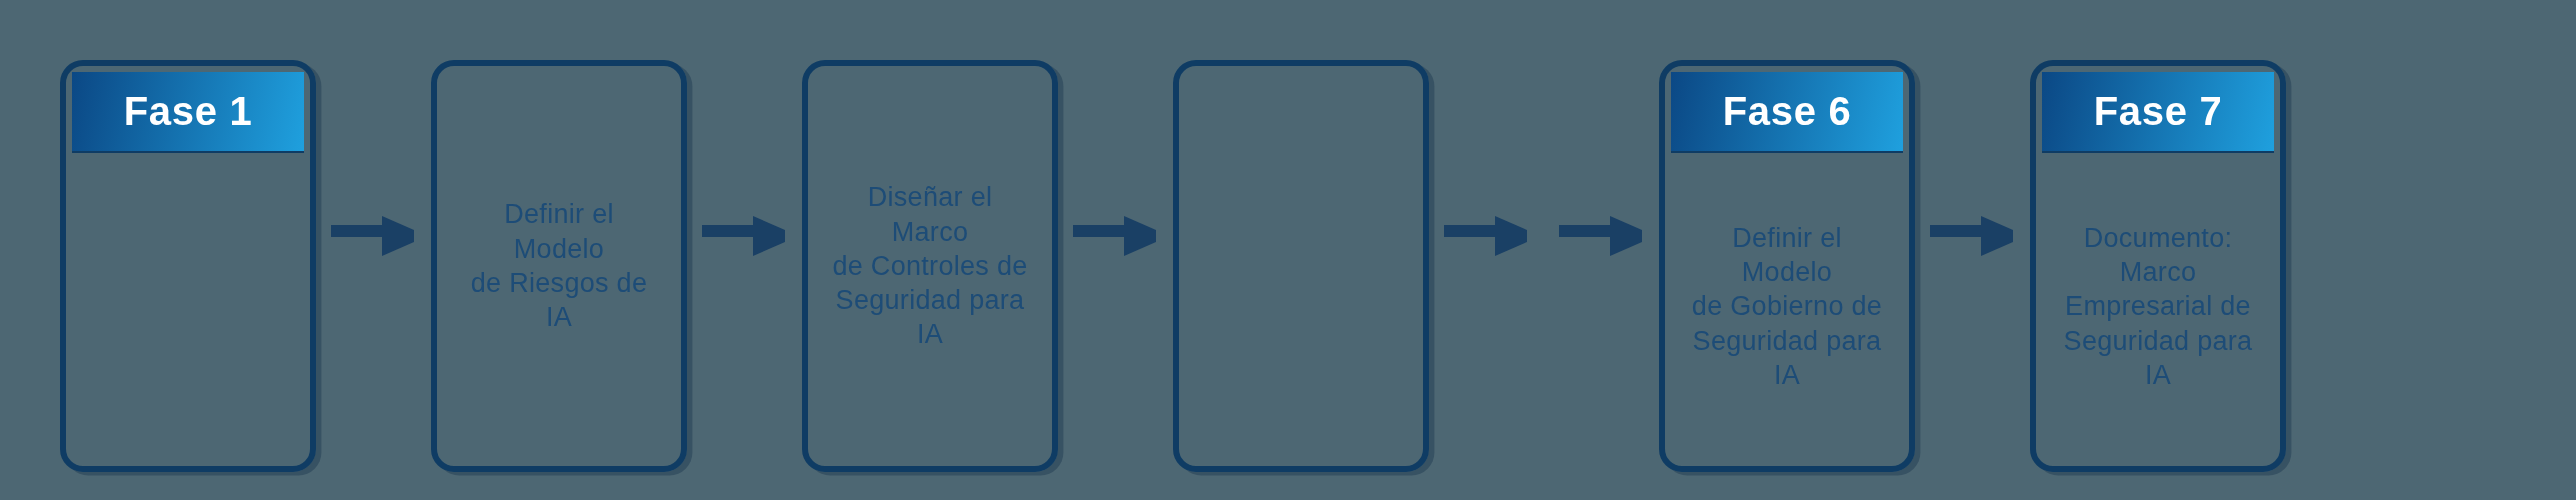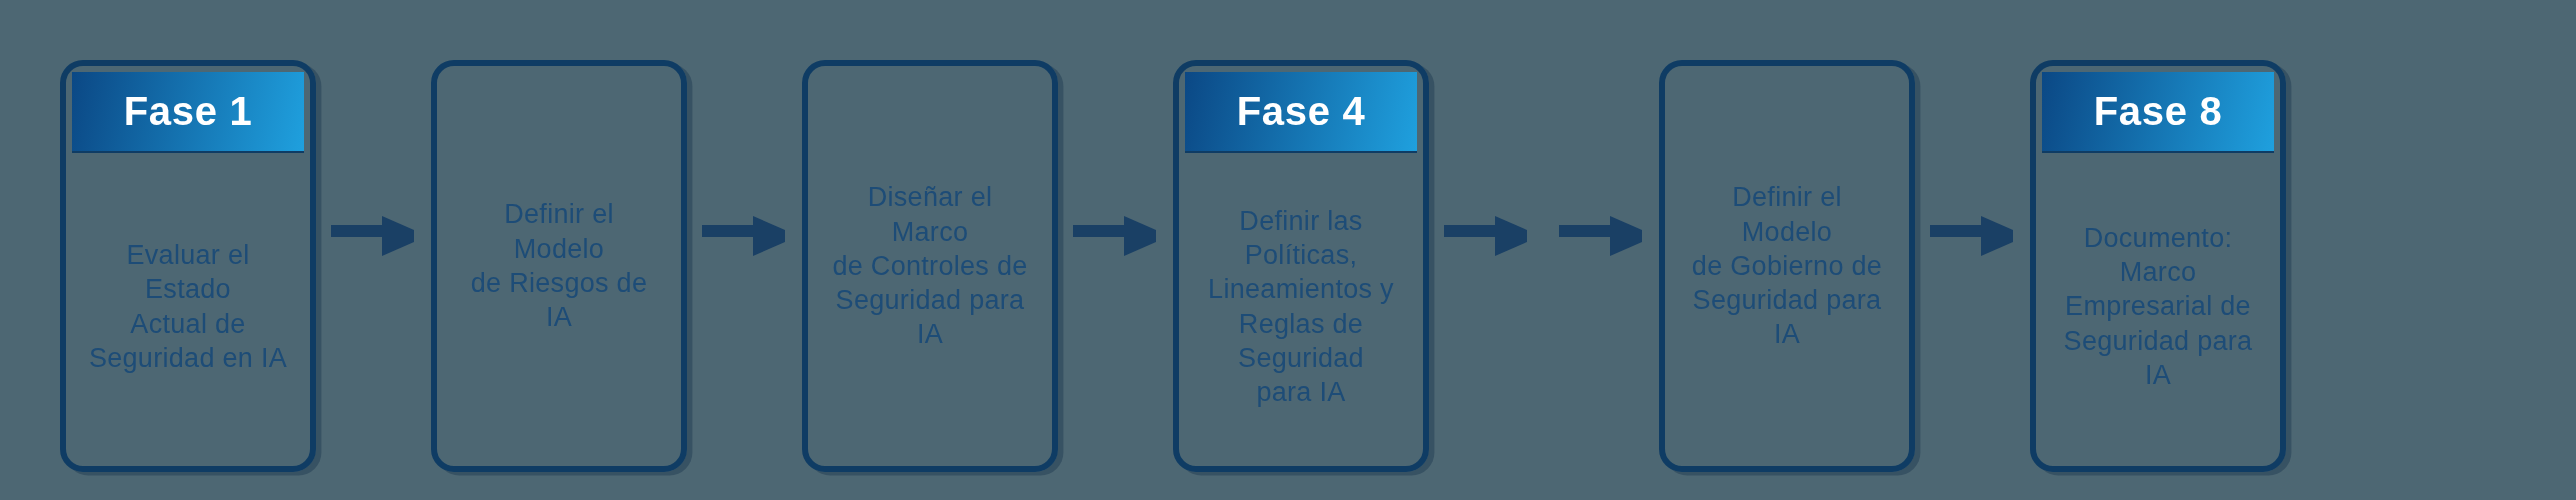--- a/index.html
+++ b/index.html
@@ -91,25 +91,20 @@
 </style>
 </head>
 <body>
 
 <div class="flow">
 
   <div class="card">
     <div class="card-header">
       <span class="phase-label">Fase 1</span>
     </div>
-    <div class="card-body">
-      <div class="phase-desc">Evaluar el Estado
-Actual de
-Seguridad en IA</div>
-    </div>
   </div>
 
   <div class="arrow-zone">
     <div class="arrow-bar"></div>
     <div class="arrow-head"></div>
   </div>
 
   <div class="card">
     <div class="card-body">
       <div class="phase-desc">Definir el Modelo
@@ -130,61 +125,53 @@
 IA</div>
     </div>
   </div>
 
   <div class="arrow-zone">
     <div class="arrow-bar"></div>
     <div class="arrow-head"></div>
   </div>
 
   <div class="card">
-    <div class="card-header">
-      <span class="phase-label">Fase 4</span>
-    </div>
-    <div class="card-body">
-      <div class="phase-desc">Definir las
-Políticas,
-Lineamientos y
-Reglas de
-Seguridad
-para IA</div>
-    </div>
   </div>
 
   <div class="arrow-zone">
     <div class="arrow-bar"></div>
     <div class="arrow-head"></div>
   </div>
 
 
   <div class="arrow-zone">
     <div class="arrow-bar"></div>
     <div class="arrow-head"></div>
   </div>
 
   <div class="card">
+    <div class="card-header">
+      <span class="phase-label">Fase 6</span>
+    </div>
     <div class="card-body">
       <div class="phase-desc">Definir el Modelo
 de Gobierno de
 Seguridad para
 IA</div>
     </div>
   </div>
 
   <div class="arrow-zone">
     <div class="arrow-bar"></div>
     <div class="arrow-head"></div>
   </div>
 
   <div class="card">
     <div class="card-header">
-      <span class="phase-label">Fase 8</span>
+      <span class="phase-label">Fase 7</span>
     </div>
     <div class="card-body">
       <div class="phase-desc">Documento:
 Marco
 Empresarial de
 Seguridad para
 IA</div>
     </div>
   </div>
 

